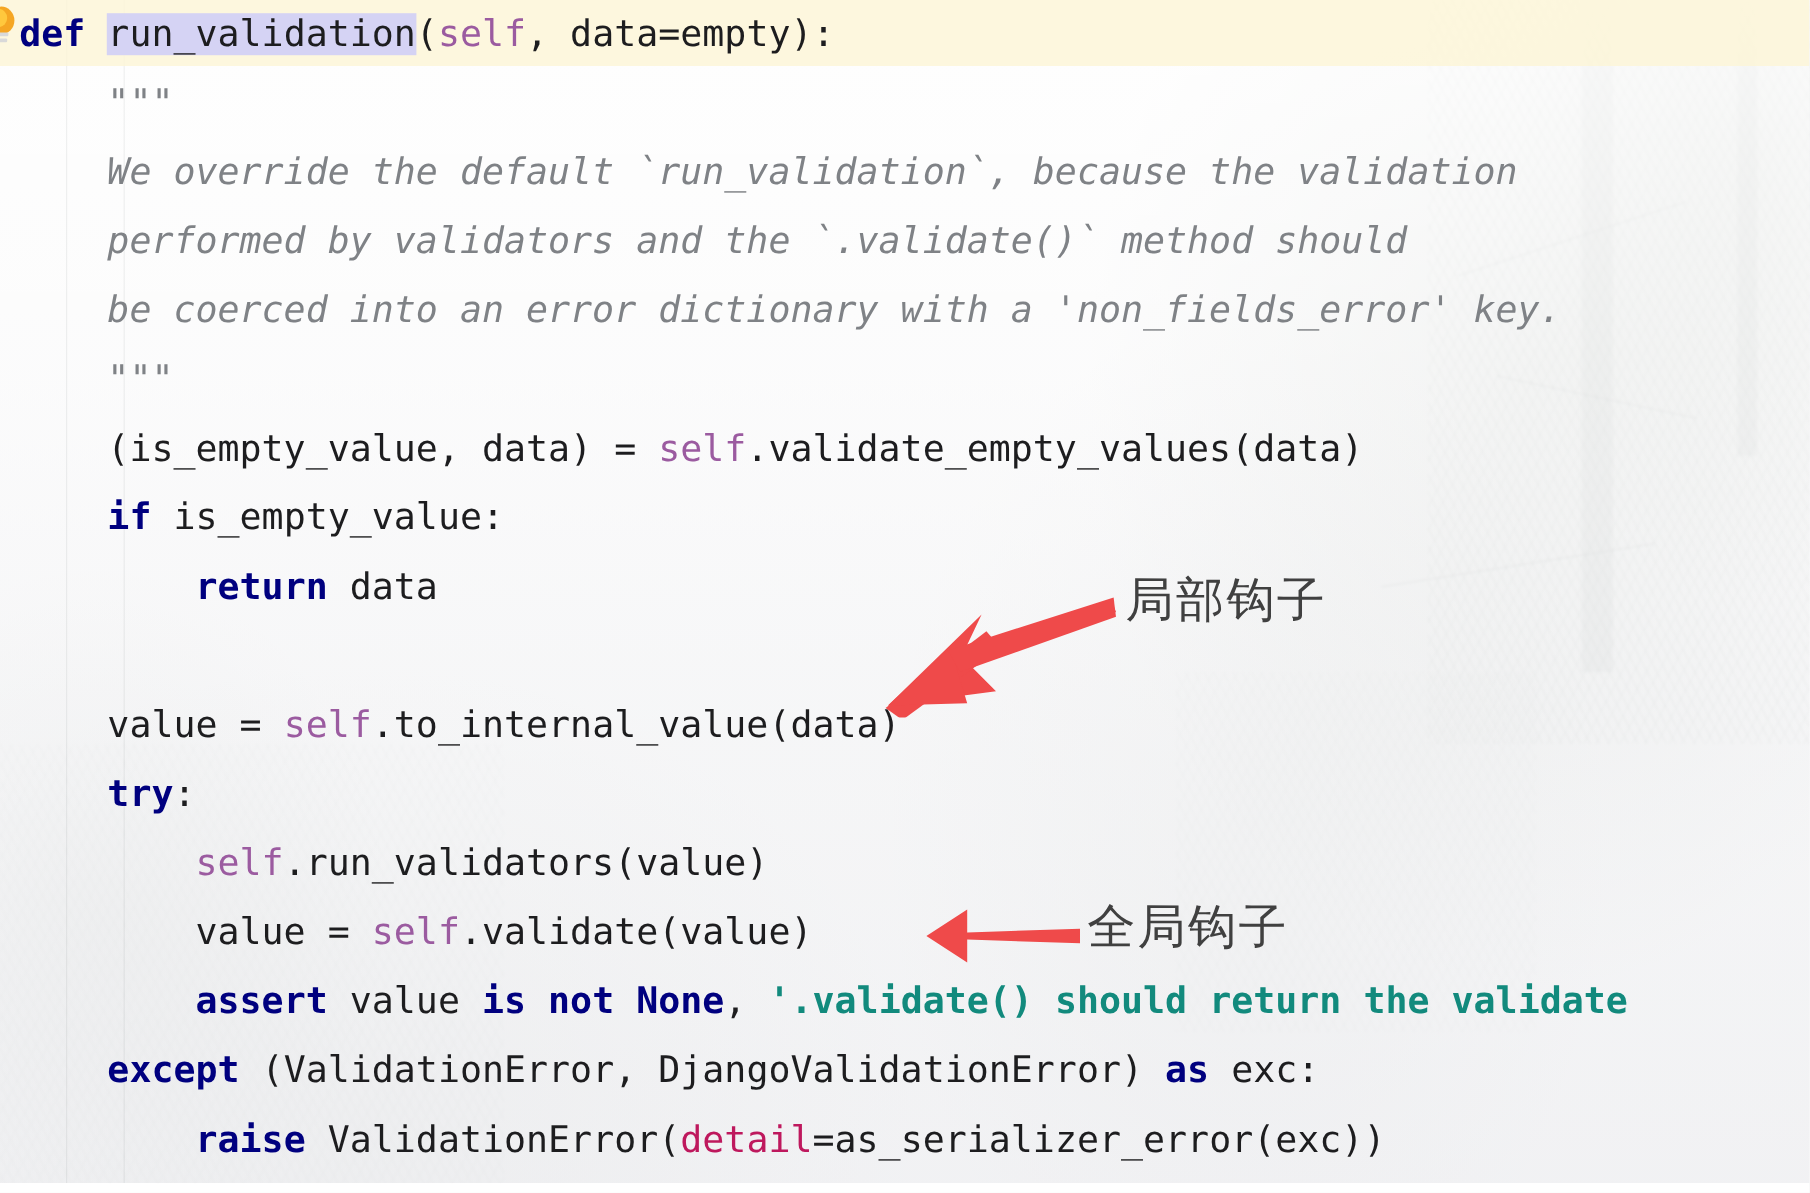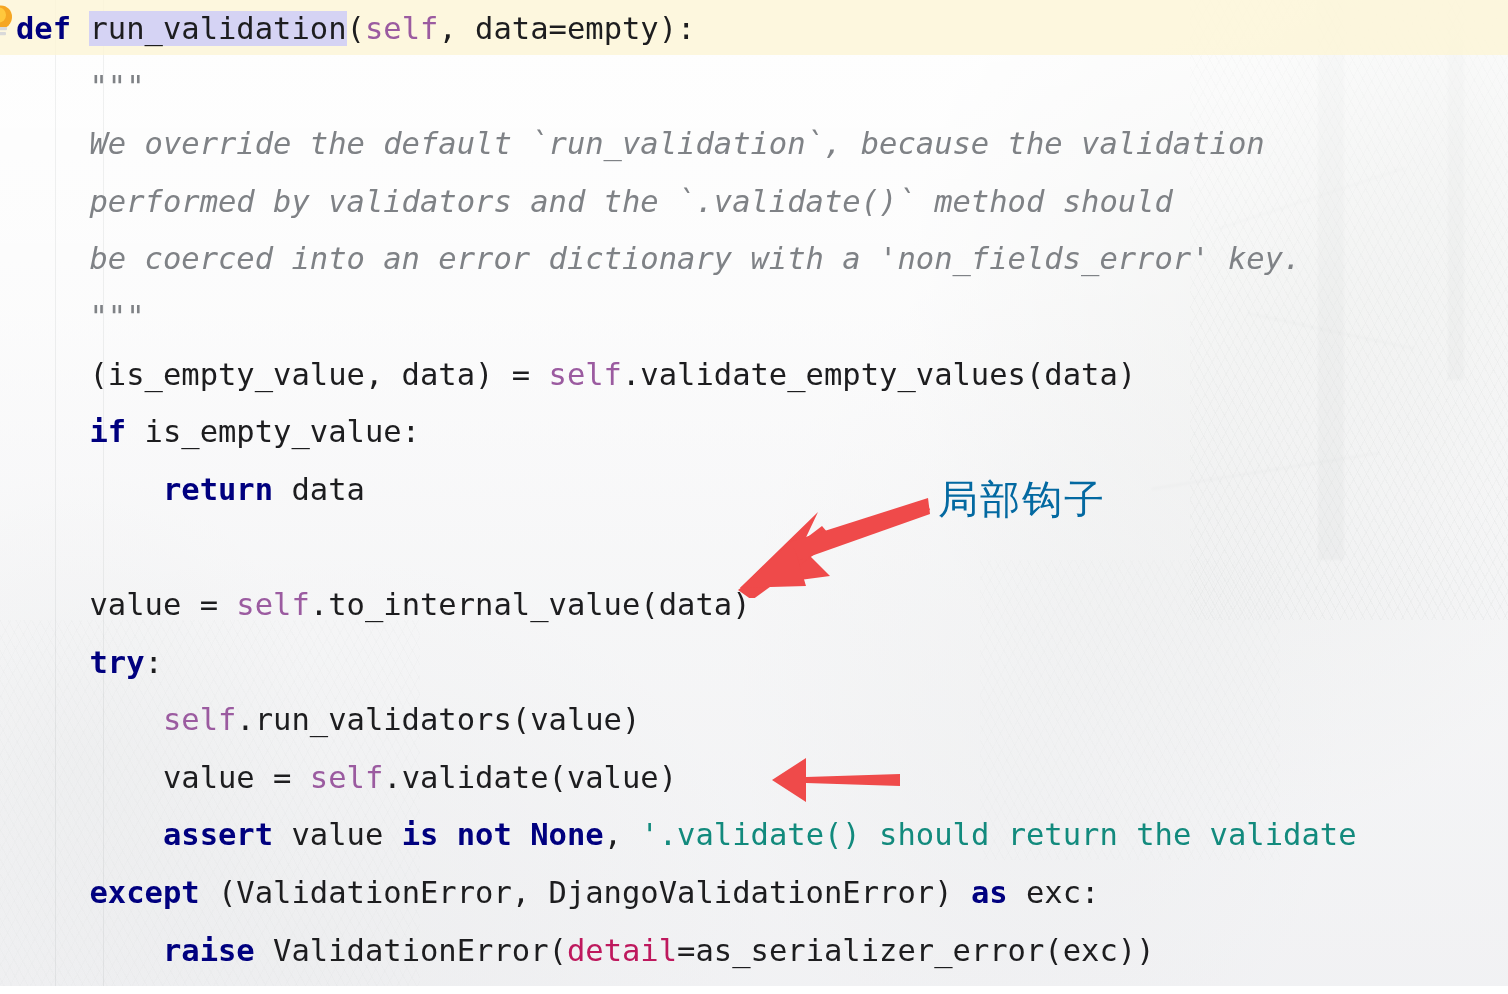--- a/index.html
+++ b/index.html
@@ -108,29 +108,29 @@
     display: block;
     height: 57.6px;
     padding-left: 16px;
     white-space: pre;
   }
   .ln:first-child { padding-top: 0; }
 
   .kw      { color: #00007f; font-weight: bold; }
   .self    { color: #9b5ba0; }
   .kwarg   { color: #be185d; }
-  .str     { color: #128a7d; font-weight: normal; }
+  .str     { color: #128a7d; font-weight: bold; }
   .doc     { color: #7f8286; font-style: italic; }
   .plain   { color: #1d1d1f; }
   .sel     { background: #d5d3f4; }
 
   
   .anno-text {
     position: absolute;
-    color: #0369a1;
+    color: #404040;
     font-family: "DejaVu Sans", "Liberation Sans", sans-serif;
     font-size: 40px;
     font-weight: 400;
     letter-spacing: 2px;
     white-space: nowrap;
   }
   #anno-local-text  { left: 938px; top: 472px; }
   #anno-global-text { left: 906px; top: 745px; }
 
   .arrow-svg { position: absolute; pointer-events: none; }
@@ -173,14 +173,15 @@
     <path d="M196 12 L70 62 L88 24 L10 100 L100 88 L78 66 L200 22 Z" fill="#ef4a4a"></path>
     <path d="M8 102 L92 38 L104 52 L22 112 Z" fill="#ef4a4a"></path>
     <path d="M10 100 L62 52 L76 98 Z" fill="#ef4a4a"></path>
     <path d="M60 54 L198 10 L200 26 L70 72 Z" fill="#ef4a4a"></path>
   </svg>
   <div id="anno-local-text" class="anno-text">局部钩子</div>
 
   <svg id="arrow-global" class="arrow-svg" width="130" height="56" viewBox="0 0 130 56">
     <path d="M130 22 L36 25 L36 6 L2 28 L36 50 L36 31 L130 34 Z" fill="#ef4a4a"></path>
   </svg>
+  <div id="anno-global-text" class="anno-text">全局钩子</div>
 
 </div>
 
 </body></html>

